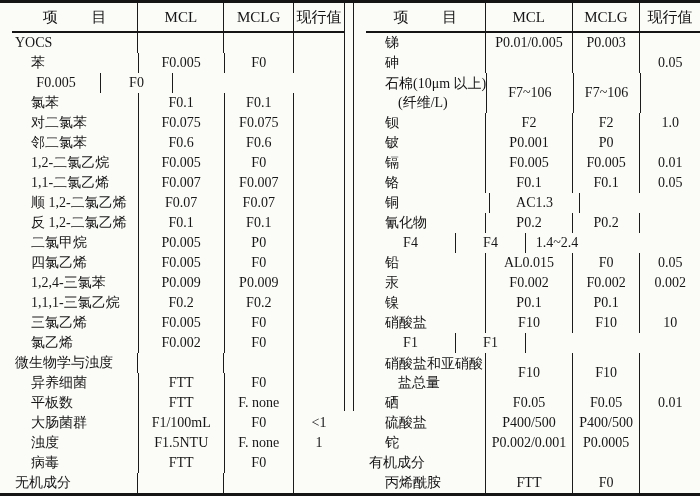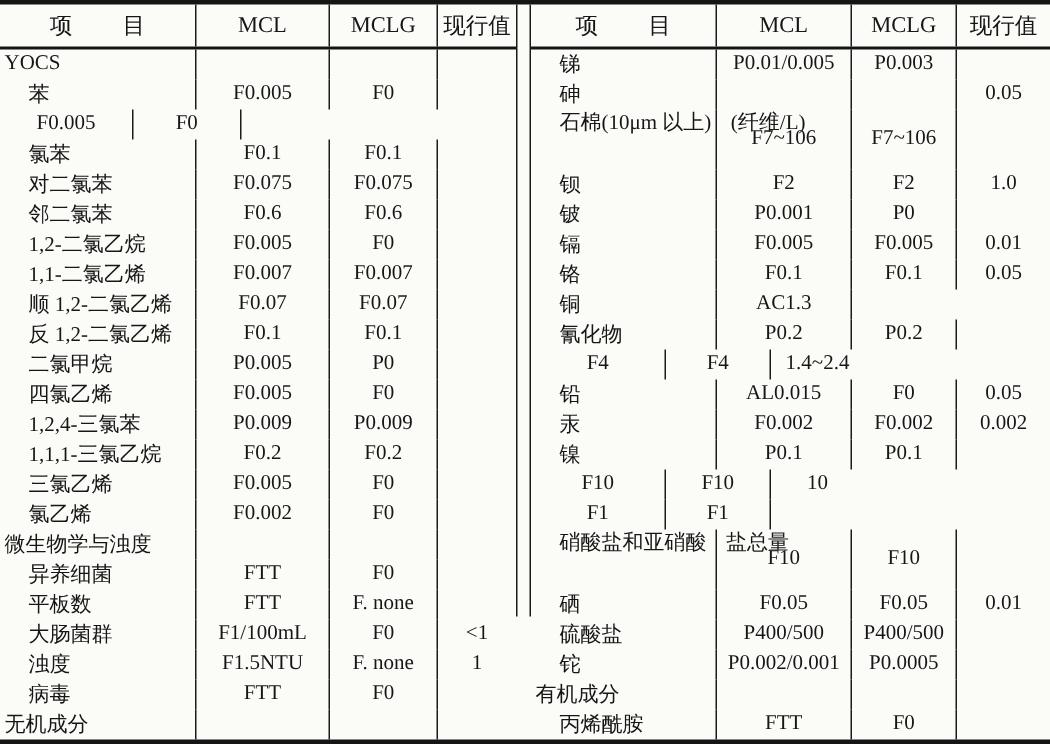--- a/index.html
+++ b/index.html
@@ -10,21 +10,21 @@
     color: #161616;
   }
   .table-wrap {
     width: 700px;
     height: 496px;
     border-top: 3px solid #151515;
     border-bottom: 3px solid #151515;
     display: flex;
     background: #fbfbf8;
   }
-  .panel { height: 408px; }
+  .panel { height: 408px; padding-left: 12px; }
   .panel.pl { width: 345px; border-right: 1px solid #1b1b1b; }
   .spacer { width: 8px; }
   .panel.pr { width: 347px; border-left: 1px solid #1b1b1b; }
 
   .hrow {
     display: flex;
     height: 30px;
     border-bottom: 2px solid #151515;
   }
   .hcell {
@@ -57,21 +57,22 @@
   .pr .c1 { width: 124px; }
   .pr .c2 { width: 90px; }
   .pr .c3 { width: 70px; }
   .pr .c4 { width: 62px; }
 
   .cell.item { justify-content: flex-start; padding-left: 3px; }
   .cell.item.indent { padding-left: 19px; }
   .cell.c2, .cell.c3, .cell.c4 { justify-content: center; }
 
   .cell.two-line {
-    flex-direction: row;
+    flex-direction: column;
+    justify-content: center;
     align-items: flex-start;
     line-height: 19px;
   }
   .cell.two-line .line2 { padding-left: 13px; }
 </style>
 </head>
 <body>
 
 <div class="table-wrap">
 
@@ -303,20 +304,21 @@
         <div class="cell c3 b">F0.002</div>
         <div class="cell c4">0.002</div>
       </div>
       <div class="row">
         <div class="cell c1 b item indent">镍</div>
         <div class="cell c2 b">P0.1</div>
         <div class="cell c3 b">P0.1</div>
         <div class="cell c4"></div>
       </div>
       <div class="row">
+        <div class="cell c1 b item indent">硝酸盐</div>
         <div class="cell c2 b">F10</div>
         <div class="cell c3 b">F10</div>
         <div class="cell c4">10</div>
       </div>
       <div class="row">
         <div class="cell c2 b">F1</div>
         <div class="cell c3 b">F1</div>
         <div class="cell c4"></div>
       </div>
       <div class="row tall">

